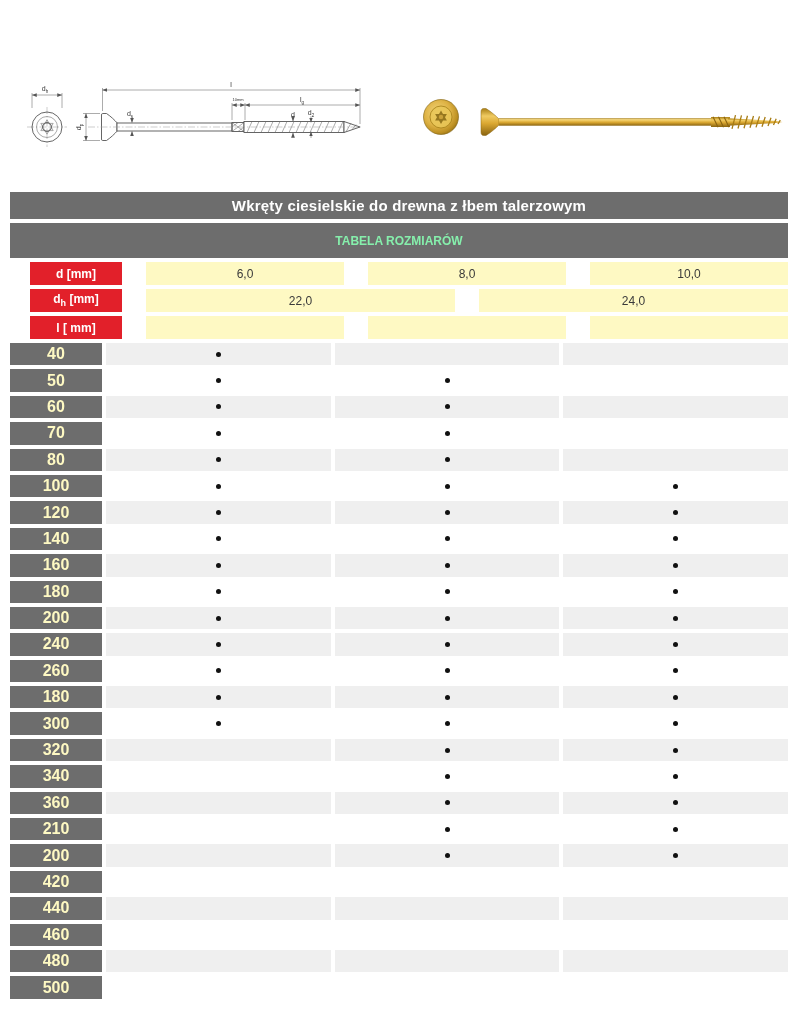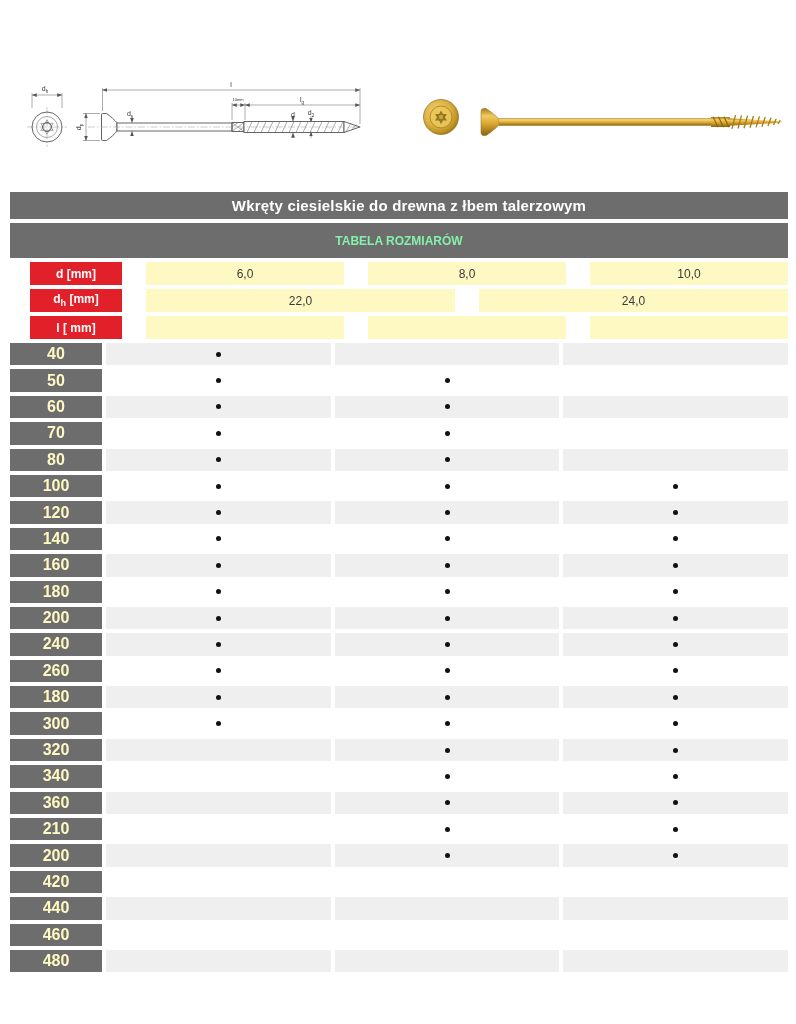--- a/index.html
+++ b/index.html
@@ -403,16 +403,22 @@
           <div class="cell data-cell"></div>
           <div class="cell data-cell"></div>
           <div class="cell data-cell"></div>
         </div>
         <div class="trow size-row odd">
           <div class="cell label-cell gray">480</div>
           <div class="cell data-cell"></div>
           <div class="cell data-cell"></div>
           <div class="cell data-cell"></div>
         </div>
+        <div class="trow size-row even">
+          <div class="cell label-cell gray">500</div>
+          <div class="cell data-cell"></div>
+          <div class="cell data-cell"></div>
+          <div class="cell data-cell"></div>
+        </div>
       </div>
   </div>
 
 </div>
 
 </body></html>

